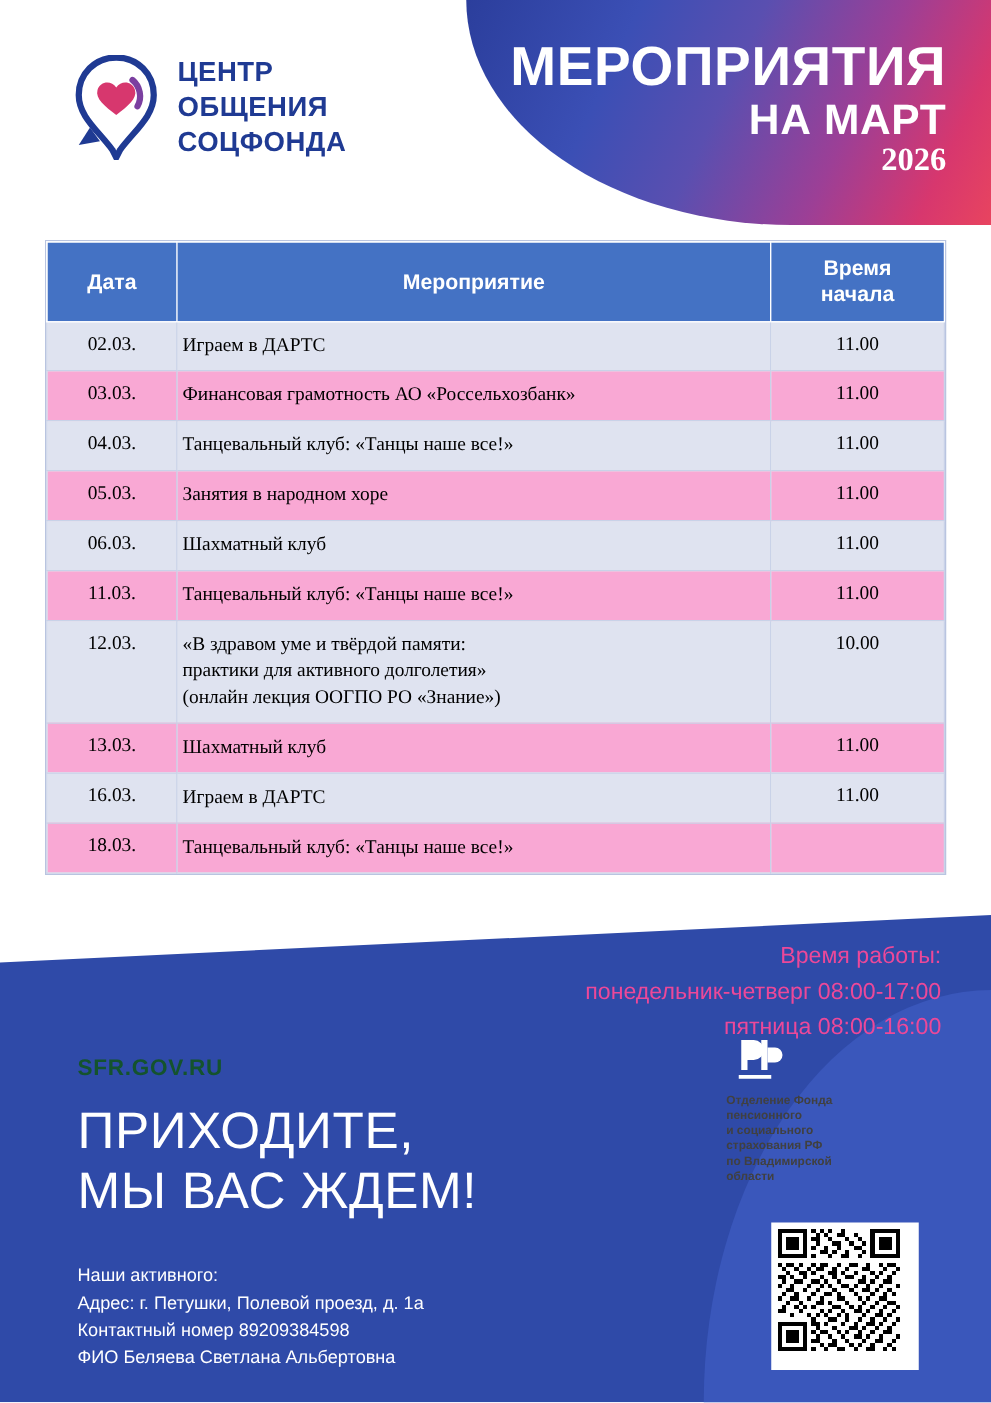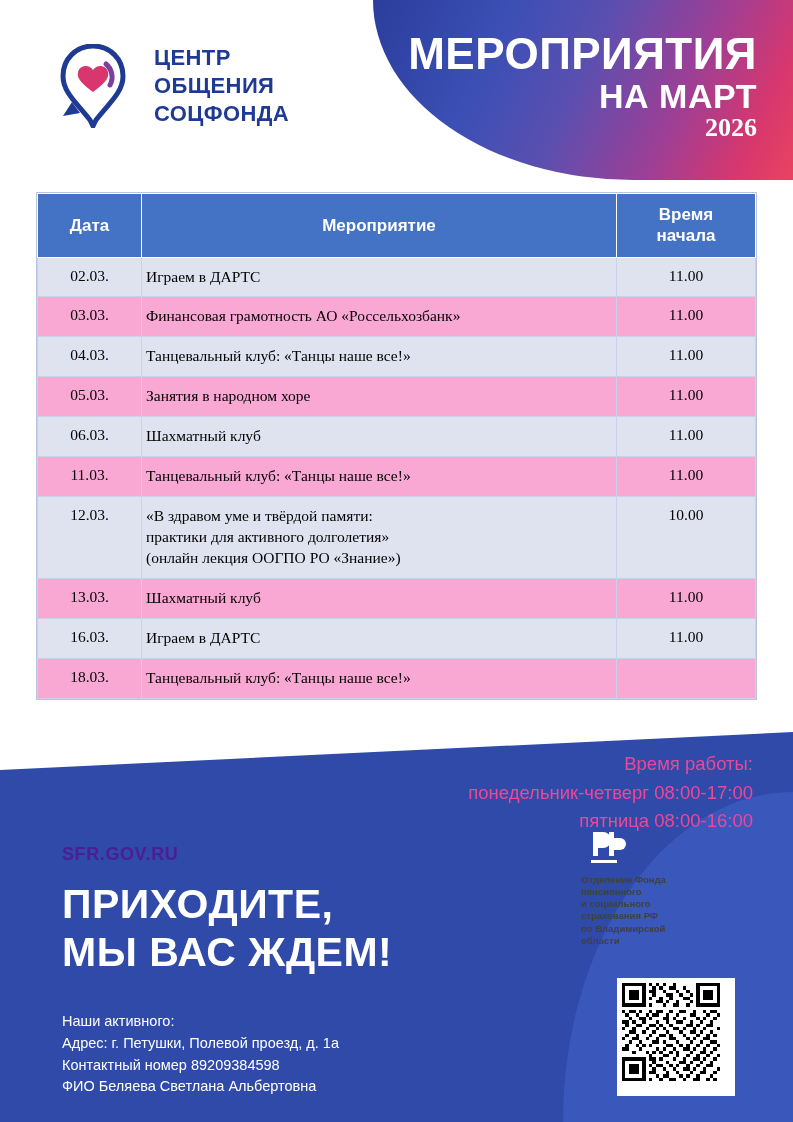--- a/index.html
+++ b/index.html
@@ -45,21 +45,21 @@
   .header-title .l2 { font-size: 34px; letter-spacing: 0.5px; }
   .header-title .l3 { font-size: 26px; font-family: Liberation Serif, serif; }
 
   
   .logo-wrap {
     position: absolute;
     left: 60px;
     top: 44px;
     display: flex;
     align-items: center;
-    gap: 28px;
+    gap: 16px;
   }
   .logo-mark { width: 66px; height: 84px; }
   .logo-text {
     color: #1f3a93;
     font-weight: bold;
     font-size: 22px;
     line-height: 1.28;
     letter-spacing: 0.4px;
   }
 
@@ -135,32 +135,32 @@
     text-align: right;
     color: #ec4899;
     font-size: 18.5px;
     line-height: 1.55;
     z-index: 4;
   }
   .site-url {
     position: absolute;
     left: 62px;
     top: 112px;
-    color: #4c1d95;
+    color: #14532d;
     font-weight: bold;
     font-size: 18px;
     letter-spacing: 0.6px;
     z-index: 4;
   }
   .slogan {
     position: absolute;
     left: 62px;
     top: 148px;
     color: #ffffff;
-    font-weight: bold;
+    font-weight: normal;
     font-size: 41px;
     line-height: 1.18;
     z-index: 4;
     letter-spacing: 0.5px;
   }
   .contacts {
     position: absolute;
     left: 62px;
     bottom: 24px;
     color: #ffffff;

